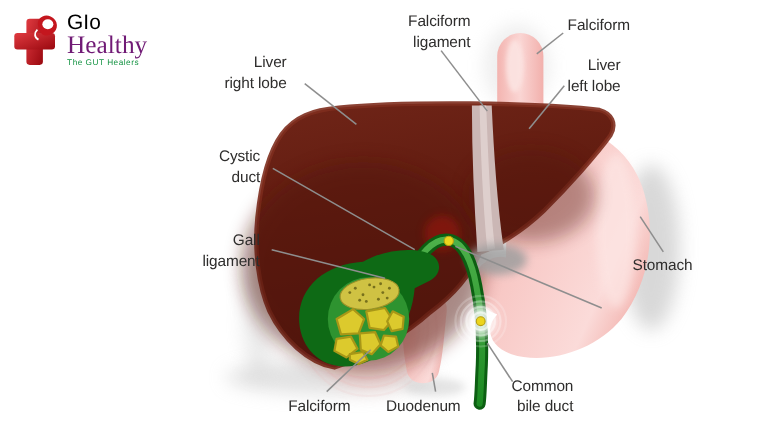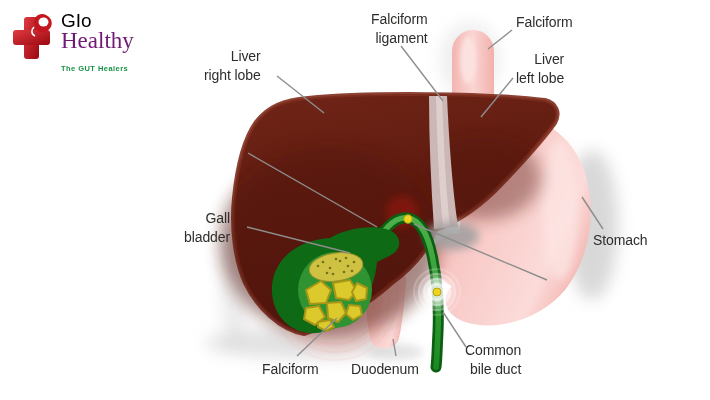--- a/index.html
+++ b/index.html
@@ -5,21 +5,21 @@
   html,body{margin:0;padding:0;background:#fff;}
   .canvas{position:relative;width:710px;height:400px;background:#ffffff;overflow:hidden;
           font-family:"Liberation Sans",sans-serif;}
   .art{position:absolute;left:0;top:0;}
   .label{position:absolute;font-size:14px;line-height:18.5px;font-weight:400;color:#2e2d2c;
          white-space:pre-line;letter-spacing:-0.1px;text-align:right;}
   .logo{position:absolute;left:12px;top:12px;display:flex;align-items:flex-start;gap:7px;}
   .logo-text{display:flex;flex-direction:column;}
   .brand1{font-family:Liberation Sans, sans-serif;color:#000000;font-size:19px;line-height:18px;}
   .brand2{font-family:"Liberation Serif","DejaVu Serif",serif;color:#701a75;font-size:23px;line-height:22px;}
-  .tagline{color:#149343;font-size:7.5px;font-weight:bold;letter-spacing:0.45px;margin-top:12px;}
+  .tagline{color:#149343;font-size:7.5px;font-weight:normal;letter-spacing:0.45px;margin-top:0;}
 </style>
 </head>
 <body>
 
 <div class="canvas">
 
   <svg class="art" width="710" height="400" viewBox="0 0 710 400">
     <defs>
       <linearGradient id="liverG" x1="0" y1="0" x2="0.25" y2="1">
         <stop offset="0" stop-color="#702518"></stop>
@@ -189,21 +189,23 @@
     </div>
   </div>
 
   <div class="label" style="left:204px;top:47px">Liver
 right lobe</div>
   <div class="label" style="left:371px;top:10px">Falciform
 ligament</div>
   <div class="label" style="left:516px;top:13px">Falciform</div>
   <div class="label" style="left:516px;top:50px">Liver
 left lobe</div>
+  <div class="label" style="left:199px;top:132px">Cystic
+duct</div>
   <div class="label" style="left:184px;top:209px">Gall
-bladder</div>
-  <div class="label" style="left:593px;top:231px">Stomach</div>
+ligament</div>
+  <div class="label" style="left:575px;top:231px">Stomach</div>
   <div class="label" style="left:262px;top:360px">Falciform</div>
   <div class="label" style="left:465px;top:341px">Common
 bile duct</div>
   <div class="label" style="left:351px;top:360px">Duodenum</div>
 
 </div>
 
 </body></html>

